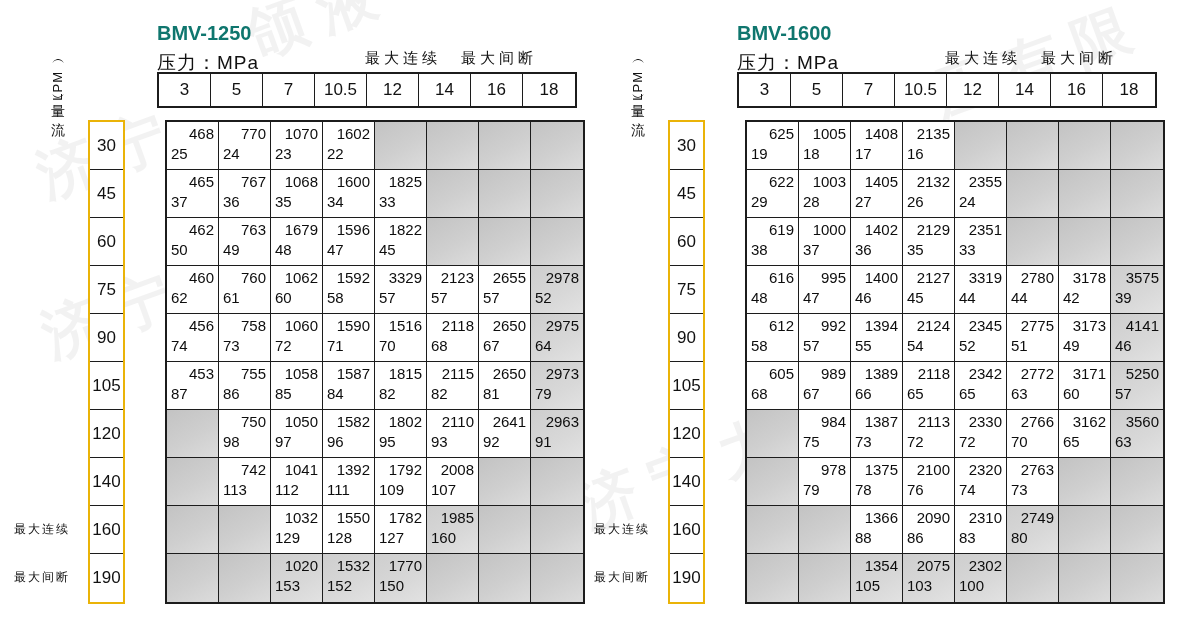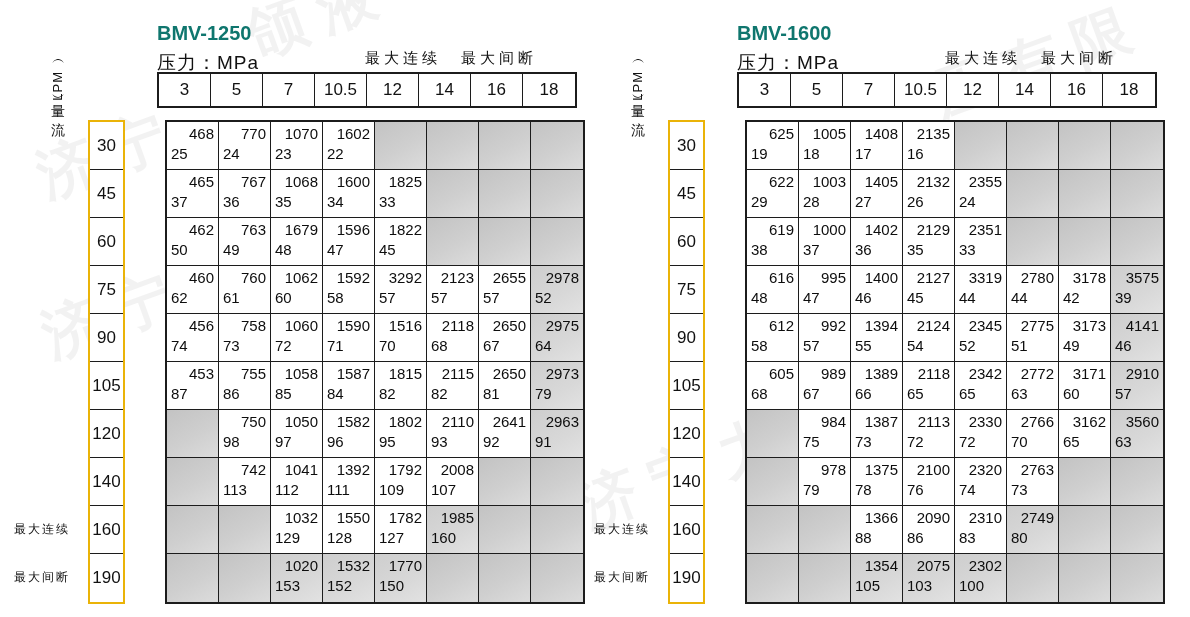--- a/index.html
+++ b/index.html
@@ -183,21 +183,21 @@
         </div>
         <div class="cell">
           <span class="top">1062</span>
           <span class="bot">60</span>
         </div>
         <div class="cell">
           <span class="top">1592</span>
           <span class="bot">58</span>
         </div>
         <div class="cell">
-          <span class="top">3292</span>
+          <span class="top">3329</span>
           <span class="bot">57</span>
         </div>
         <div class="cell">
           <span class="top">2123</span>
           <span class="bot">57</span>
         </div>
         <div class="cell">
           <span class="top">2655</span>
           <span class="bot">57</span>
         </div>
@@ -549,21 +549,21 @@
         </div>
         <div class="cell">
           <span class="top">2772</span>
           <span class="bot">63</span>
         </div>
         <div class="cell">
           <span class="top">3171</span>
           <span class="bot">60</span>
         </div>
         <div class="cell tinted">
-          <span class="top">2910</span>
+          <span class="top">5250</span>
           <span class="bot">57</span>
         </div>
         <div class="cell empty"></div>
         <div class="cell">
           <span class="top">984</span>
           <span class="bot">75</span>
         </div>
         <div class="cell">
           <span class="top">1387</span>
           <span class="bot">73</span>

